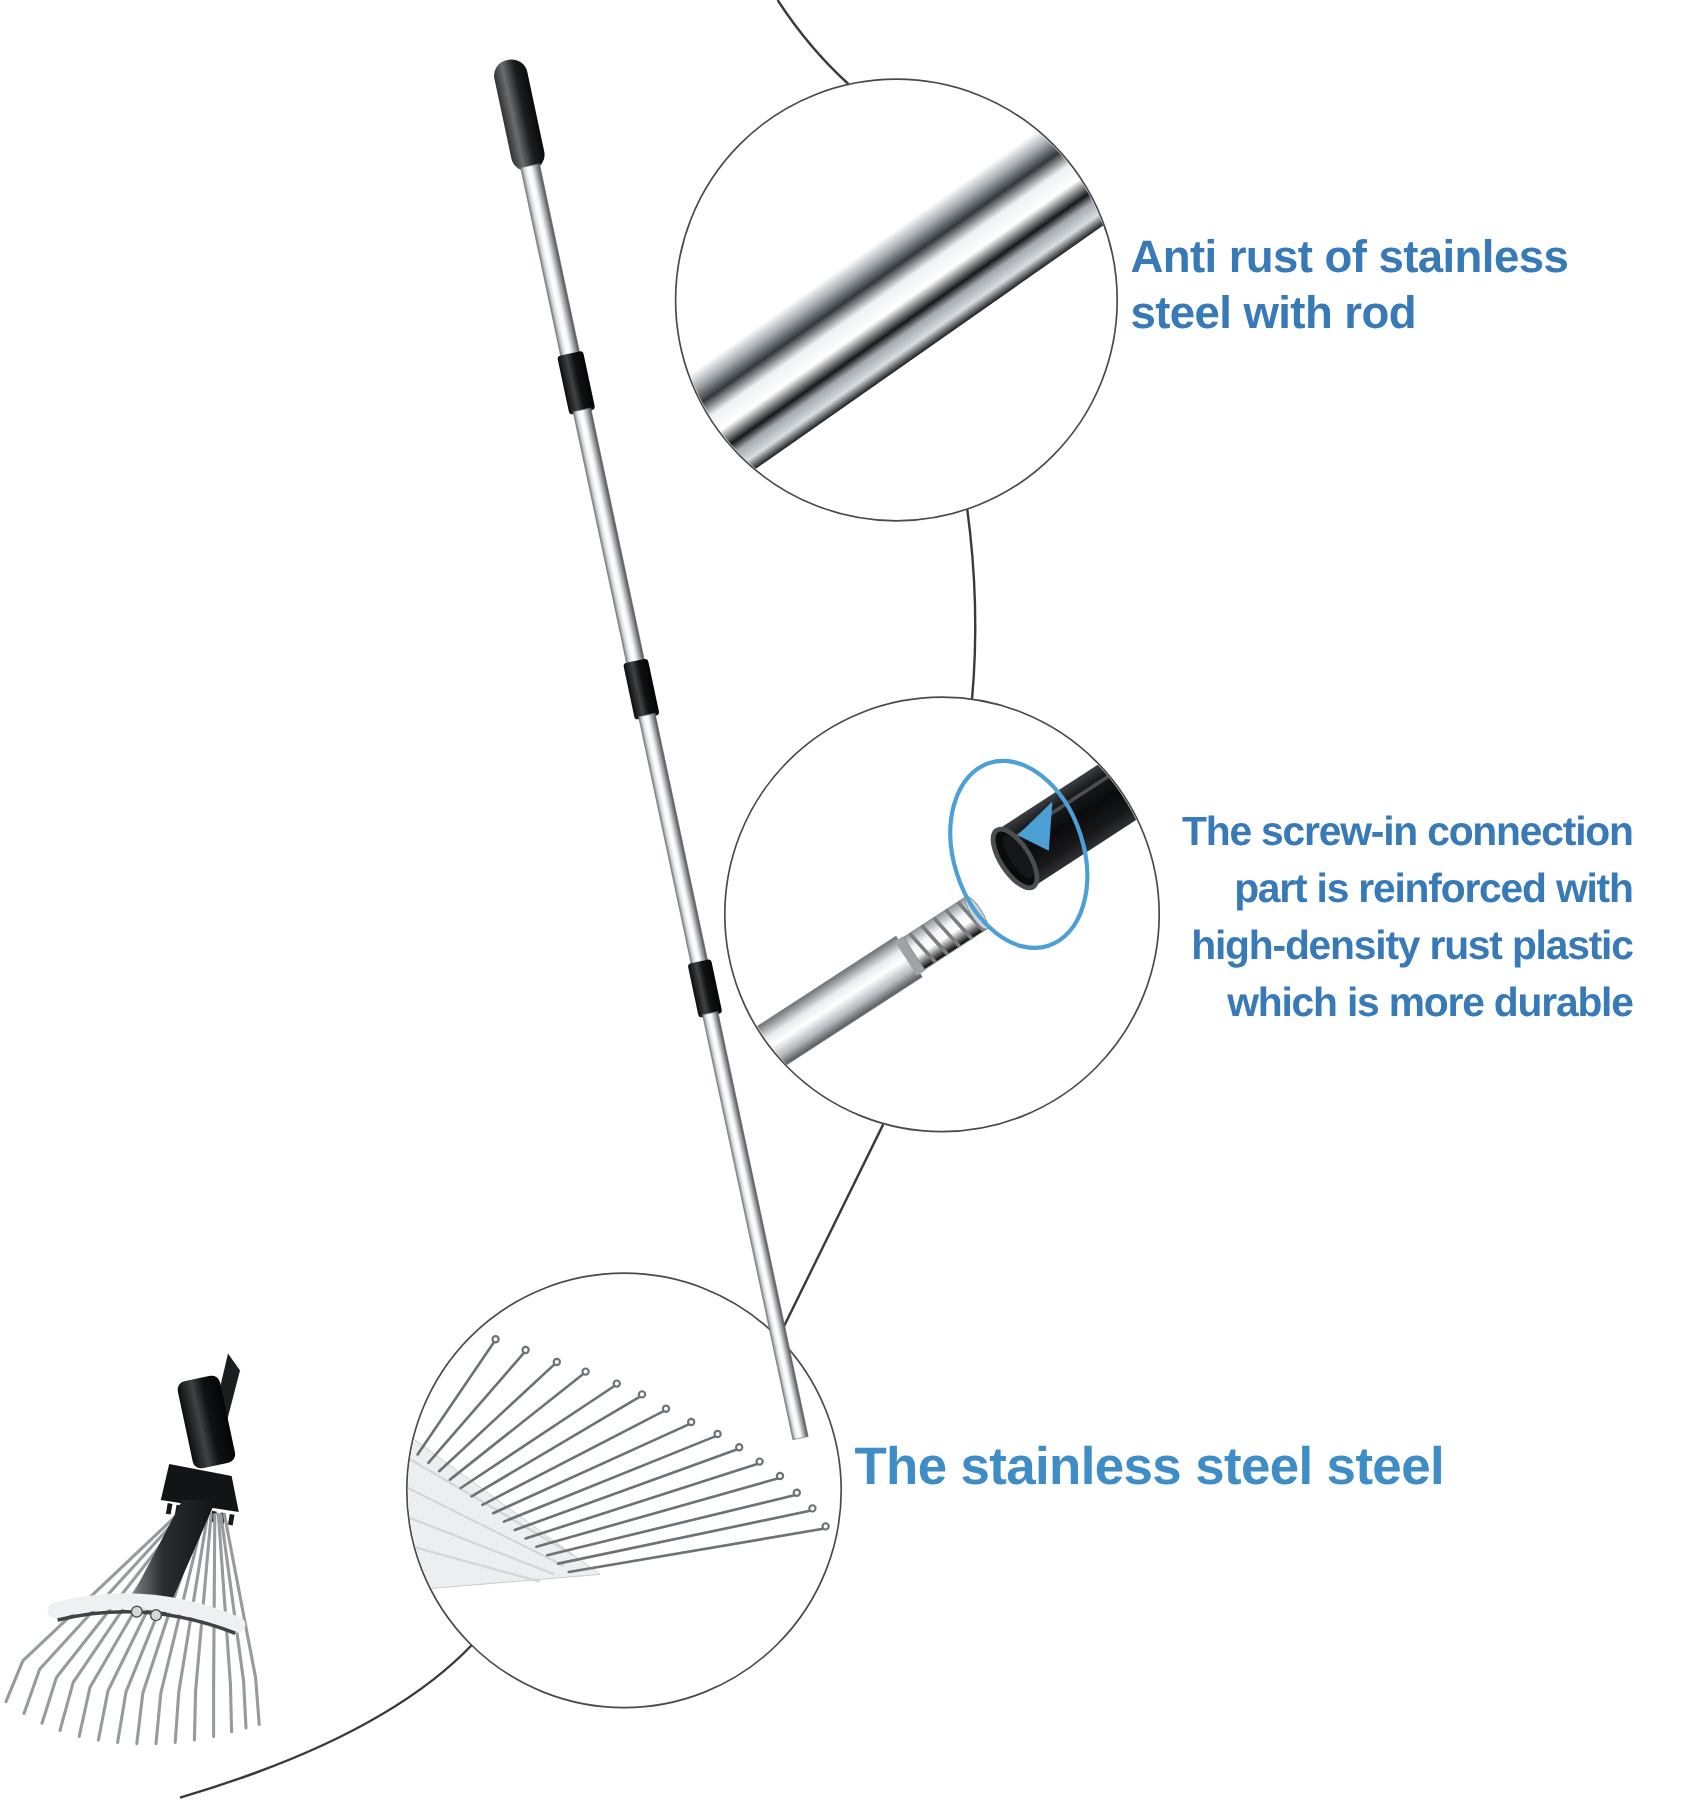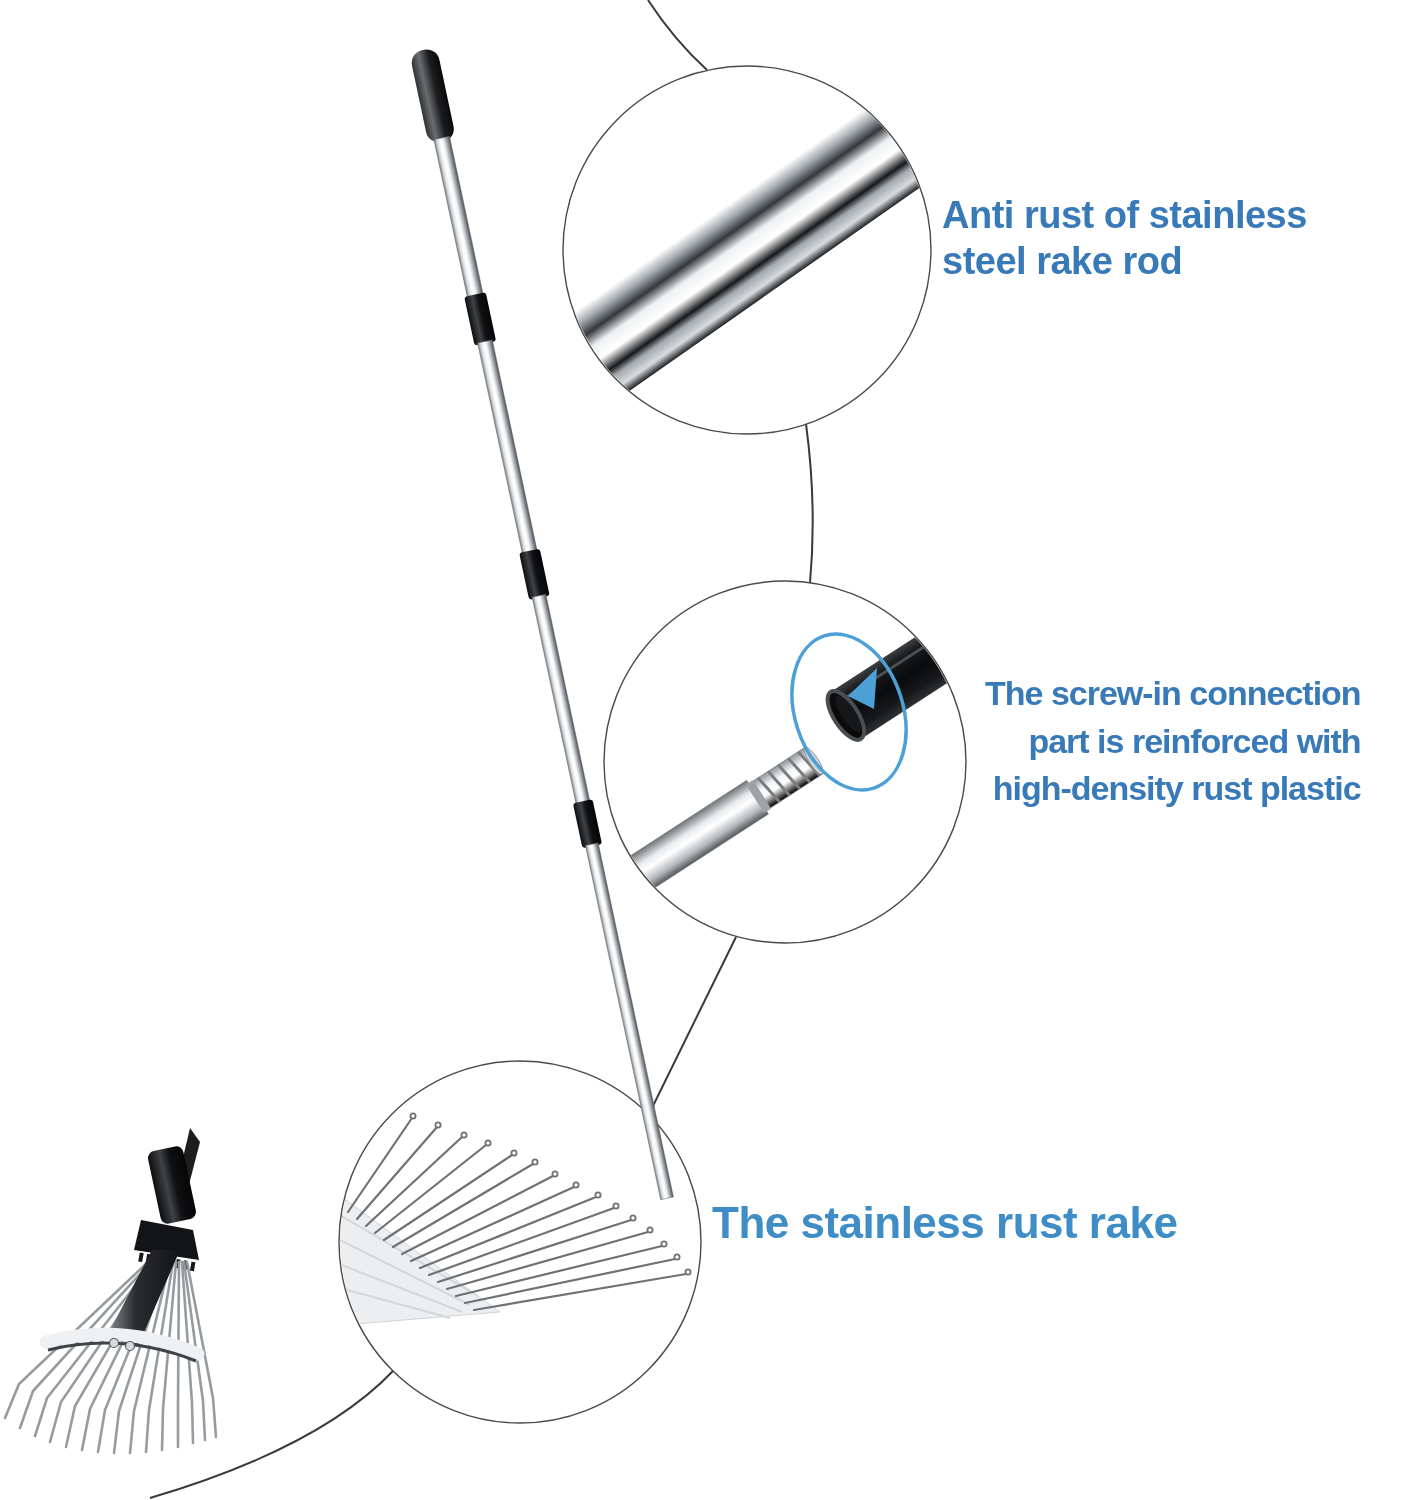--- a/index.html
+++ b/index.html
@@ -220,26 +220,27 @@
       <path d="M46,1342 Q122,1322 198,1354" stroke="#eef0f2" stroke-width="13" fill="none" stroke-linecap="round"></path>
       <path d="M48,1350 Q122,1332 196,1361" stroke="#3f4246" stroke-width="3" fill="none"></path>
       <circle cx="114" cy="1343" r="4.5" fill="#d6dadd" stroke="#555" stroke-width="1.2"></circle>
       <circle cx="130" cy="1346" r="4.5" fill="#d6dadd" stroke="#555" stroke-width="1.2"></circle>
     </g>
   </g>
 </svg>
 
 <div class="callout-text t1">
   <div>Anti rust of stainless</div>
-  <div>steel rake rod</div>
+  <div>steel with rod</div>
 </div>
 
 <div class="callout-text t2">
   <div>The screw-in connection</div>
   <div>part is reinforced with</div>
   <div>high-density rust plastic</div>
+  <div>which is more durable</div>
 </div>
 
 <div class="callout-text t3">
-  <div>The stainless rust rake</div>
+  <div>The stainless steel steel</div>
 </div>
 
 </div>
 
 </body></html>

